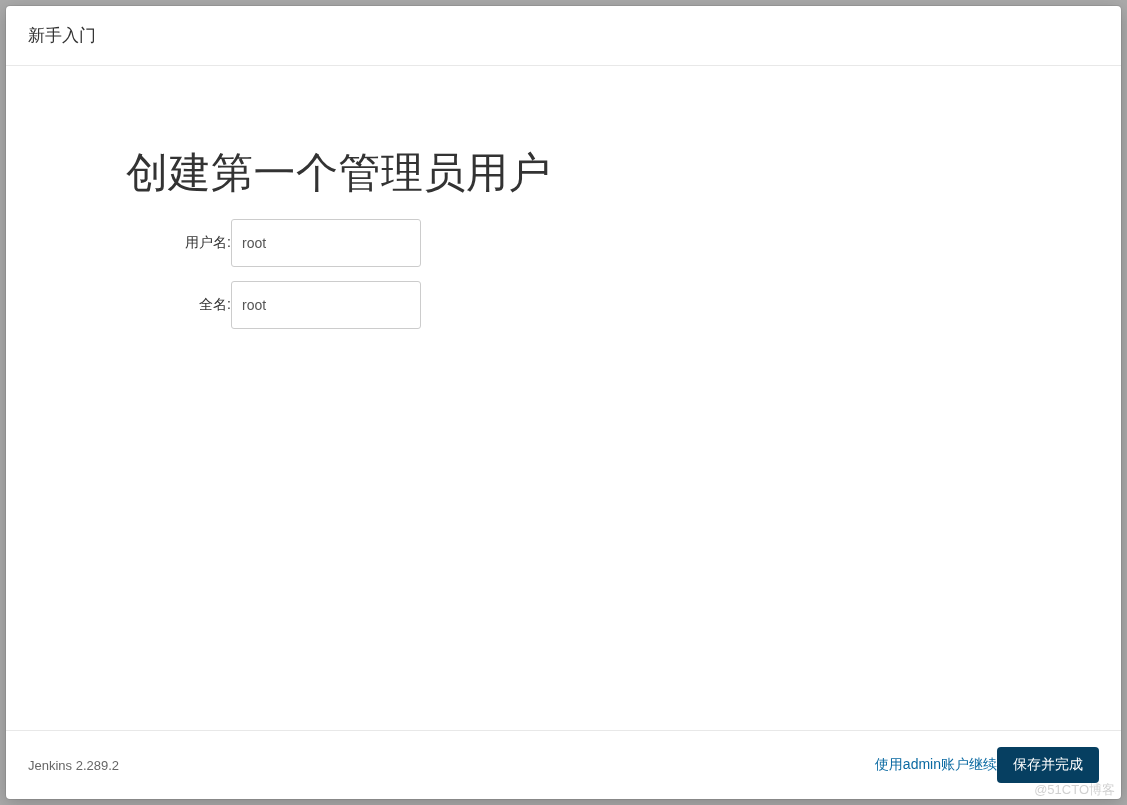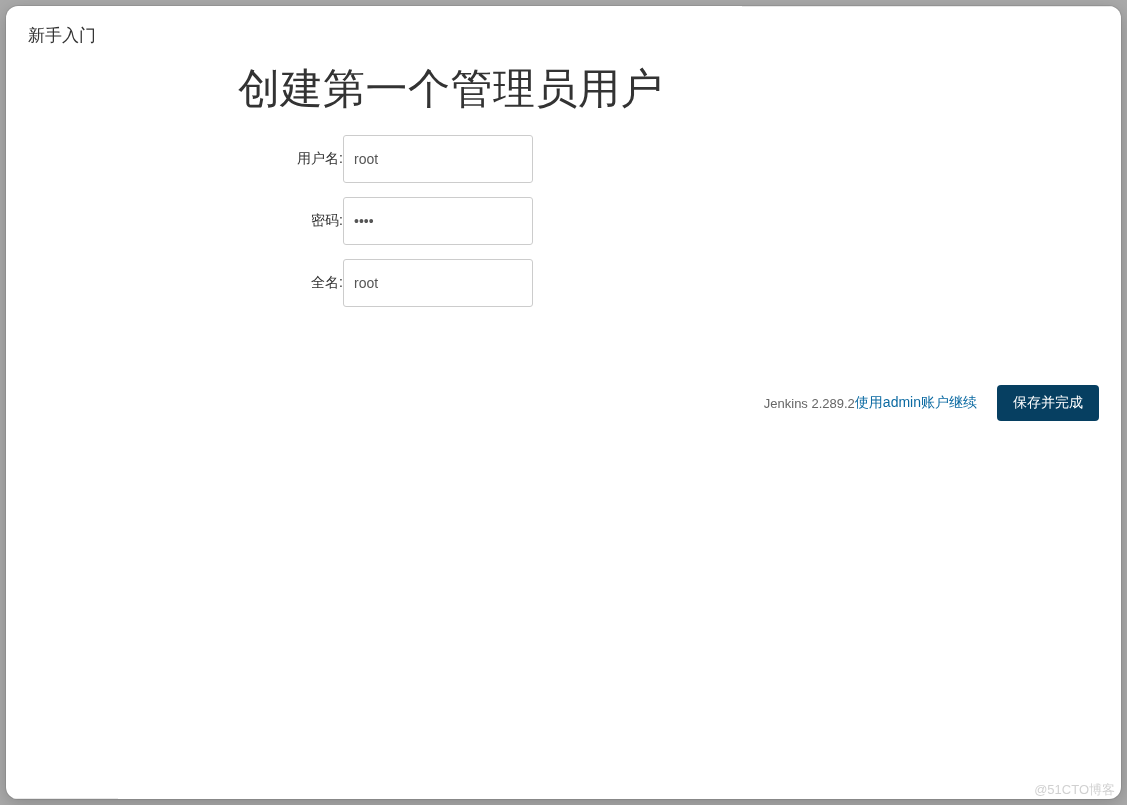--- a/index.html
+++ b/index.html
@@ -15,43 +15,44 @@
       overflow: hidden;
       position: relative;
     }
     .window {
       position: absolute;
       top: 6px;
       left: 6px;
       right: 6px;
       bottom: 6px;
       background: #fff;
-      border-radius: 12px;
+      border-radius: 4px;
       box-shadow: 0 0 0 1px rgba(0,0,0,0.08), 0 4px 18px rgba(0,0,0,0.2);
       display: flex;
-      flex-direction: row;
+      flex-direction: column;
       overflow: hidden;
     }
     .header {
       padding: 18px 22px;
       border-bottom: 1px solid #e8e8e8;
       font-size: 17px;
       color: #333;
       font-weight: 400;
     }
     .content {
       flex: 1;
       padding: 55px 0 0 120px;
     }
     .main-title {
       font-size: 42px;
       font-weight: 300;
       color: #333;
       margin-bottom: 18px;
       letter-spacing: 0.5px;
+      margin-top: 24px;
     }
     .form-row {
       display: flex;
       align-items: center;
       margin-bottom: 14px;
     }
     .form-label {
       width: 105px;
       font-size: 14px;
       color: #333;
@@ -75,21 +76,20 @@
       border-top: 1px solid #e8e8e8;
     }
     .version {
       font-size: 13px;
       color: #666;
       flex: 1;
     }
     .footer-actions {
       display: flex;
       align-items: center;
-      gap: 20px;
     }
     .link-btn {
       color: #0b6aa2;
       font-size: 14px;
       cursor: pointer;
       text-decoration: none;
     }
     .primary-btn {
       background: #063f61;
       color: #fff;
@@ -118,24 +118,20 @@
   </div>
 
   <div class="content">
     <h1 class="main-title">创建第一个管理员用户</h1>
 
     <div class="form-row">
       <div class="form-label">用户名:</div>
       <input class="form-input" type="text" value="root" style="">
     </div>
 
-    <div class="form-row">
-      <div class="form-label">密码:</div>
-      <input class="form-input" type="password" value="••••" style="">
-    </div>
 
 
     <div class="form-row">
       <div class="form-label">全名:</div>
       <input class="form-input" type="text" value="root" style="">
     </div>
 
   </div>
 
   <div class="footer">

